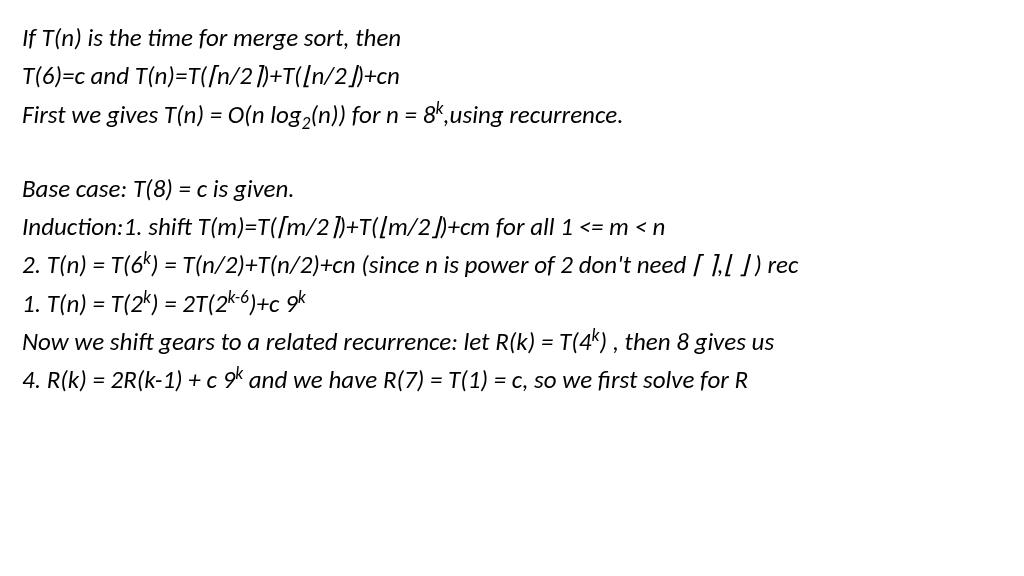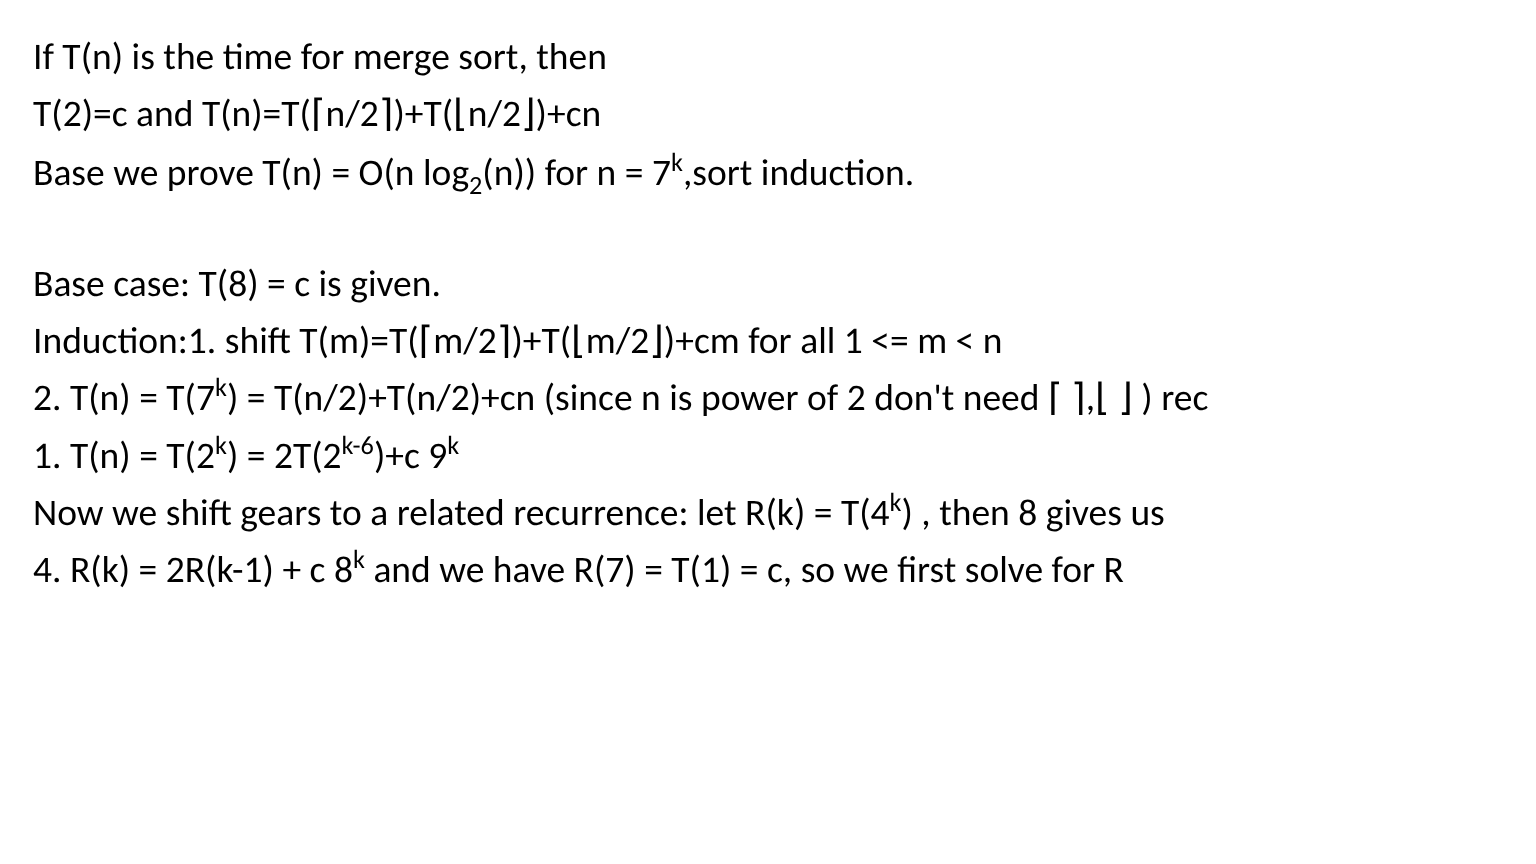--- a/index.html
+++ b/index.html
@@ -1,18 +1,19 @@
 <!DOCTYPE html>
 <html><head>
   <meta charset="utf-8">
   <style>
     * {
       margin: 0;
       padding: 0;
       box-sizing: border-box;
+      font-style: italic;
     }
     body {
       width: 1024px;
       height: 576px;
       background: #ffffff;
       font-family: Calibri, 'Segoe UI', Arial, sans-serif;
       font-size: 25px;
       color: #000000;
       padding: 20px 22px;
       line-height: 1.45;
@@ -35,44 +36,44 @@
     }
   </style>
 </head>
 <body>
 
 <div class="line">
   <span>If T(n) is the time for merge sort, then</span>
 </div>
 
 <div class="line">
-  <span>T(2)=c and  T(n)=T(</span><span>⌈</span><span>n/2</span><span>⌉</span><span>)+T(</span><span>⌊</span><span>n/2</span><span>⌋</span><span>)+cn</span>
+  <span>T(6)=c and  T(n)=T(</span><span>⌈</span><span>n/2</span><span>⌉</span><span>)+T(</span><span>⌊</span><span>n/2</span><span>⌋</span><span>)+cn</span>
 </div>
 
 <div class="line">
-  <span>Base we prove T(n) = O(n log</span><sub>2</sub><span>(n)) for n = 7</span><sup>k</sup><span>,sort induction.</span>
+  <span>First we gives T(n) = O(n log</span><sub>2</sub><span>(n)) for n = 8</span><sup>k</sup><span>,using recurrence.</span>
 </div>
 
 <div class="spacer"></div>
 
 <div class="line">
   <span>Base case: T(8) = c is given.</span>
 </div>
 
 <div class="line">
   <span>Induction:1.  shift T(m)=T(</span><span>⌈</span><span>m/2</span><span>⌉</span><span>)+T(</span><span>⌊</span><span>m/2</span><span>⌋</span><span>)+cm for  all 1 &lt;= m &lt; n</span>
 </div>
 
 <div class="line">
-  <span>2. T(n) = T(7</span><sup>k</sup><span>) = T(n/2)+T(n/2)+cn  (since n is power of 2 don't need </span><span>⌈</span><span> </span><span>⌉</span><span>,</span><span>⌊</span><span> </span><span>⌋</span><span> ) rec</span>
+  <span>2. T(n) = T(6</span><sup>k</sup><span>) = T(n/2)+T(n/2)+cn  (since n is power of 2 don't need </span><span>⌈</span><span> </span><span>⌉</span><span>,</span><span>⌊</span><span> </span><span>⌋</span><span> ) rec</span>
 </div>
 
 <div class="line">
   <span>1. T(n) = T(2</span><sup>k</sup><span>) = 2T(2</span><sup>k-6</sup><span>)+c 9</span><sup>k</sup>
 </div>
 
 <div class="line">
   <span>Now we shift gears to a related recurrence: let R(k) = T(4</span><sup>k</sup><span>) , then 8 gives us</span>
 </div>
 
 <div class="line">
-  <span>4. R(k) = 2R(k-1) + c 8</span><sup>k</sup><span> and we have R(7) = T(1) = c, so we first solve for R</span>
+  <span>4. R(k) = 2R(k-1) + c 9</span><sup>k</sup><span> and we have R(7) = T(1) = c, so we first solve for R</span>
 </div>
 
 </body></html>

